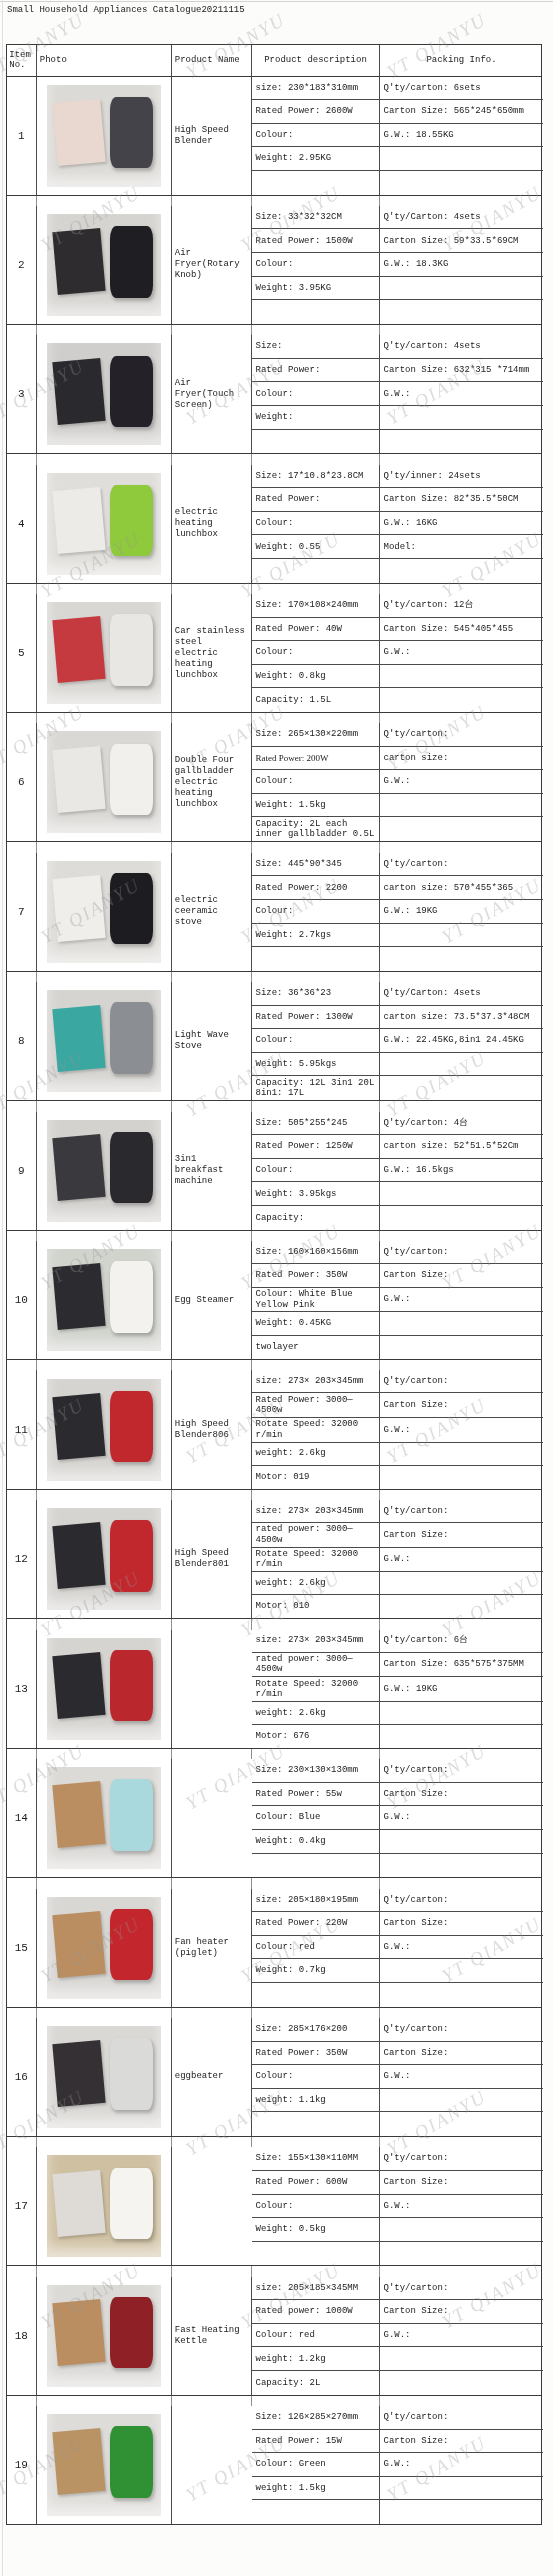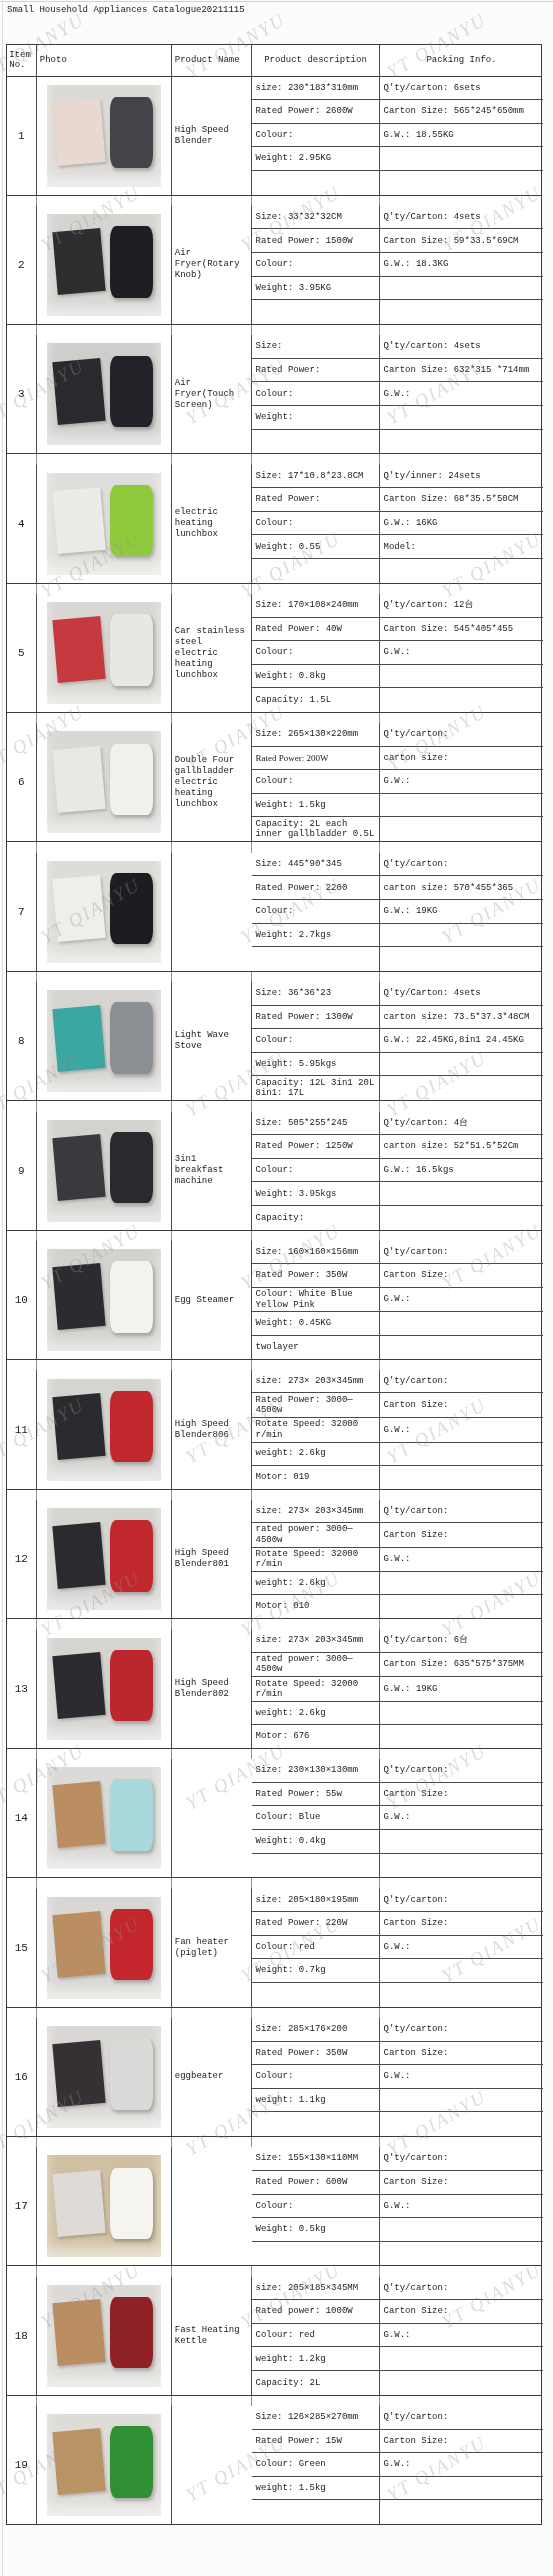--- a/index.html
+++ b/index.html
@@ -142,21 +142,21 @@
           <div class="c-span c-photo">
             <div class="photo-ph" style="background: rgb(224, 222, 218);">
               <div class="ph-box" style="background: rgb(237, 235, 231);"></div>
               <div class="ph-item" style="background: rgb(143, 201, 60);"></div>
             </div>
           </div>
           <div class="c-span c-name">electric heating lunchbox</div>
           <div class="c-sub" style="grid-area: 1 / 4;">Size: 17*10.8*23.8CM</div>
           <div class="c-sub nor" style="grid-area: 1 / 5;">Q'ty/inner: 24sets</div>
           <div class="c-sub" style="grid-area: 2 / 4;">Rated Power:</div>
-          <div class="c-sub nor" style="grid-area: 2 / 5;">Carton Size: 68*35.5*50CM</div>
+          <div class="c-sub nor" style="grid-area: 2 / 5;">Carton Size: 82*35.5*50CM</div>
           <div class="c-sub" style="grid-area: 3 / 4;">Colour:</div>
           <div class="c-sub nor" style="grid-area: 3 / 5;">G.W.: 16KG</div>
           <div class="c-sub" style="grid-area: 4 / 4;">Weight: 0.55</div>
           <div class="c-sub nor" style="grid-area: 4 / 5;">Model:</div>
           <div class="c-sub nob" style="grid-area: 5 / 4;"></div>
           <div class="c-sub nor nob" style="grid-area: 5 / 5;"></div>
         </div>
         <div class="grow">
           <div class="gcell"></div>
           <div class="gcell"></div>
@@ -219,20 +219,21 @@
           <div class="gcell" style="border-right: none;"></div>
         </div>
         <div class="prow">
           <div class="c-span c-item">7</div>
           <div class="c-span c-photo">
             <div class="photo-ph" style="background: rgb(222, 220, 216);">
               <div class="ph-box" style="background: rgb(240, 238, 235);"></div>
               <div class="ph-item" style="background: rgb(29, 28, 32);"></div>
             </div>
           </div>
+          <div class="c-span c-name">electric ceeramic stove</div>
           <div class="c-sub" style="grid-area: 1 / 4;">Size: 445*90*345</div>
           <div class="c-sub nor" style="grid-area: 1 / 5;">Q'ty/carton:</div>
           <div class="c-sub" style="grid-area: 2 / 4;">Rated Power: 2200</div>
           <div class="c-sub nor" style="grid-area: 2 / 5;">carton size: 570*455*365</div>
           <div class="c-sub" style="grid-area: 3 / 4;">Colour:</div>
           <div class="c-sub nor" style="grid-area: 3 / 5;">G.W.: 19KG</div>
           <div class="c-sub" style="grid-area: 4 / 4;">Weight: 2.7kgs</div>
           <div class="c-sub nor" style="grid-area: 4 / 5;"></div>
           <div class="c-sub nob" style="grid-area: 5 / 4;"></div>
           <div class="c-sub nor nob" style="grid-area: 5 / 5;"></div>
@@ -380,21 +381,20 @@
           <div class="gcell" style="border-right: none;"></div>
         </div>
         <div class="prow">
           <div class="c-span c-item">13</div>
           <div class="c-span c-photo">
             <div class="photo-ph" style="background: rgb(214, 212, 209);">
               <div class="ph-box" style="background: rgb(43, 42, 46);"></div>
               <div class="ph-item" style="background: rgb(186, 39, 45);"></div>
             </div>
           </div>
-          <div class="c-span c-name">High Speed Blender802</div>
           <div class="c-sub" style="grid-area: 1 / 4;">size: 273× 203×345mm</div>
           <div class="c-sub nor" style="grid-area: 1 / 5;">Q'ty/carton: 6台</div>
           <div class="c-sub" style="grid-area: 2 / 4;">rated power: 3000—4500w</div>
           <div class="c-sub nor" style="grid-area: 2 / 5;">Carton Size: 635*575*375MM</div>
           <div class="c-sub" style="grid-area: 3 / 4;">Rotate Speed:  32000 r/min</div>
           <div class="c-sub nor" style="grid-area: 3 / 5;">G.W.: 19KG</div>
           <div class="c-sub" style="grid-area: 4 / 4;">weight: 2.6kg</div>
           <div class="c-sub nor" style="grid-area: 4 / 5;"></div>
           <div class="c-sub nob" style="grid-area: 5 / 4;">Motor: 676</div>
           <div class="c-sub nor nob" style="grid-area: 5 / 5;"></div>

